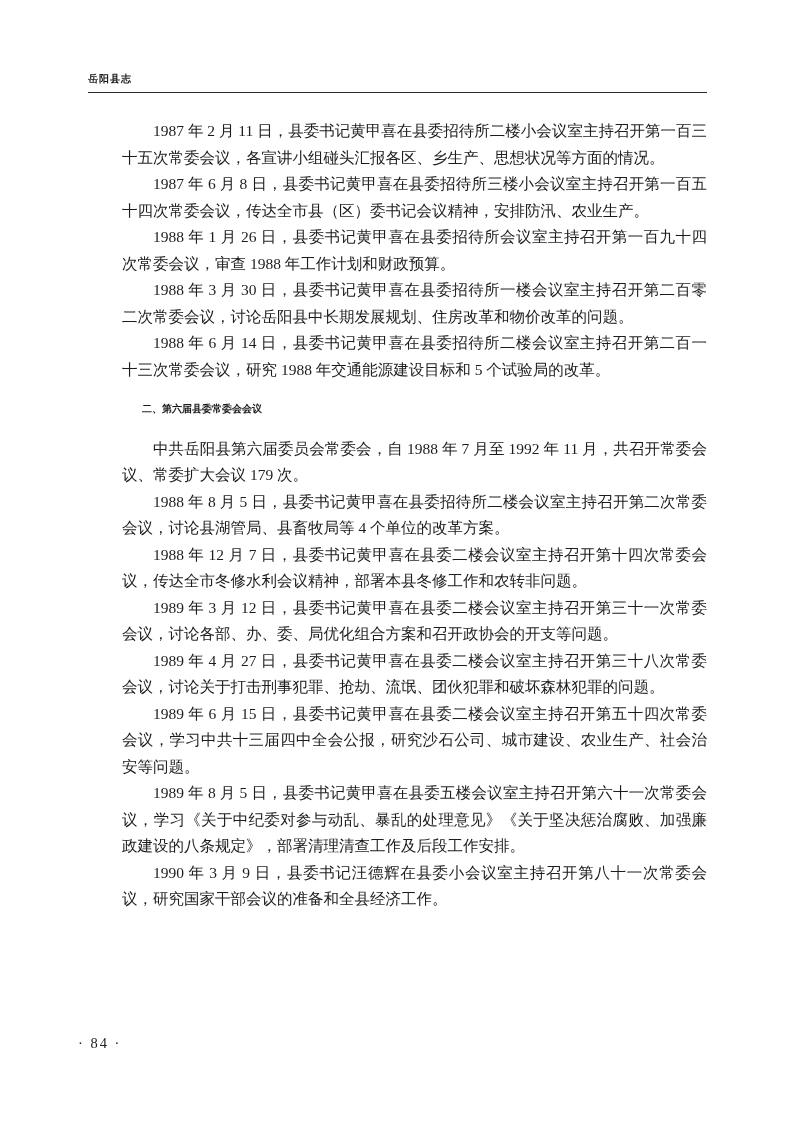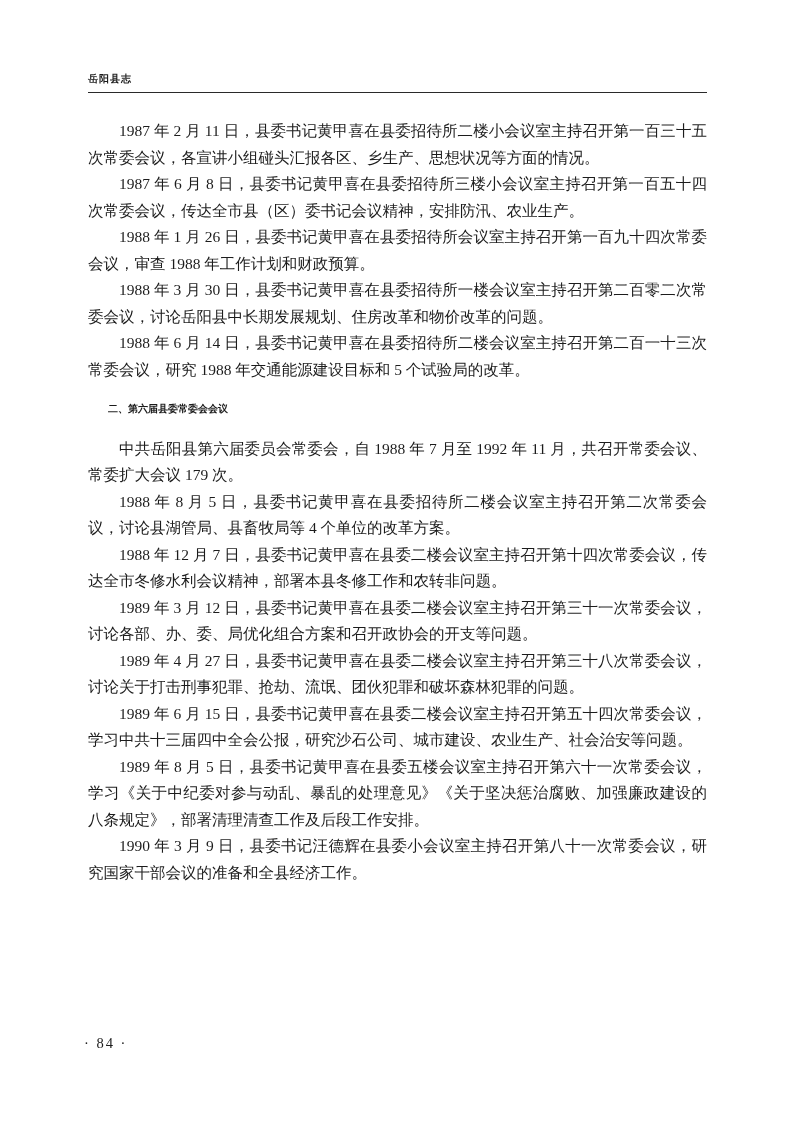--- a/index.html
+++ b/index.html
@@ -34,35 +34,36 @@
   .head-rule {
     border: none;
     border-top: 1.5px solid #2a2a2a;
     margin: 0;
   }
   .body-text {
     margin-top: 25px;
     font-size: 15.5px;
     line-height: 26.5px;
     text-align: justify;
+    margin-left: 34px;
   }
   .body-text p {
     margin: 0;
     text-indent: 2em;
   }
   .section-heading {
     font-family: "Liberation Sans", "DejaVu Sans", sans-serif;
     font-weight: bold;
     font-size: 10px;
     text-indent: 2em;
     margin: 13px 0 13px 0 !important;
   }
   .page-number {
     position: absolute;
-    left: 84px;
+    left: 78px;
     bottom: 70px;
     font-size: 14.5px;
     letter-spacing: 2px;
   }
 </style>
 </head>
 <body>
 
 <div class="page">
   <div class="content-area">

